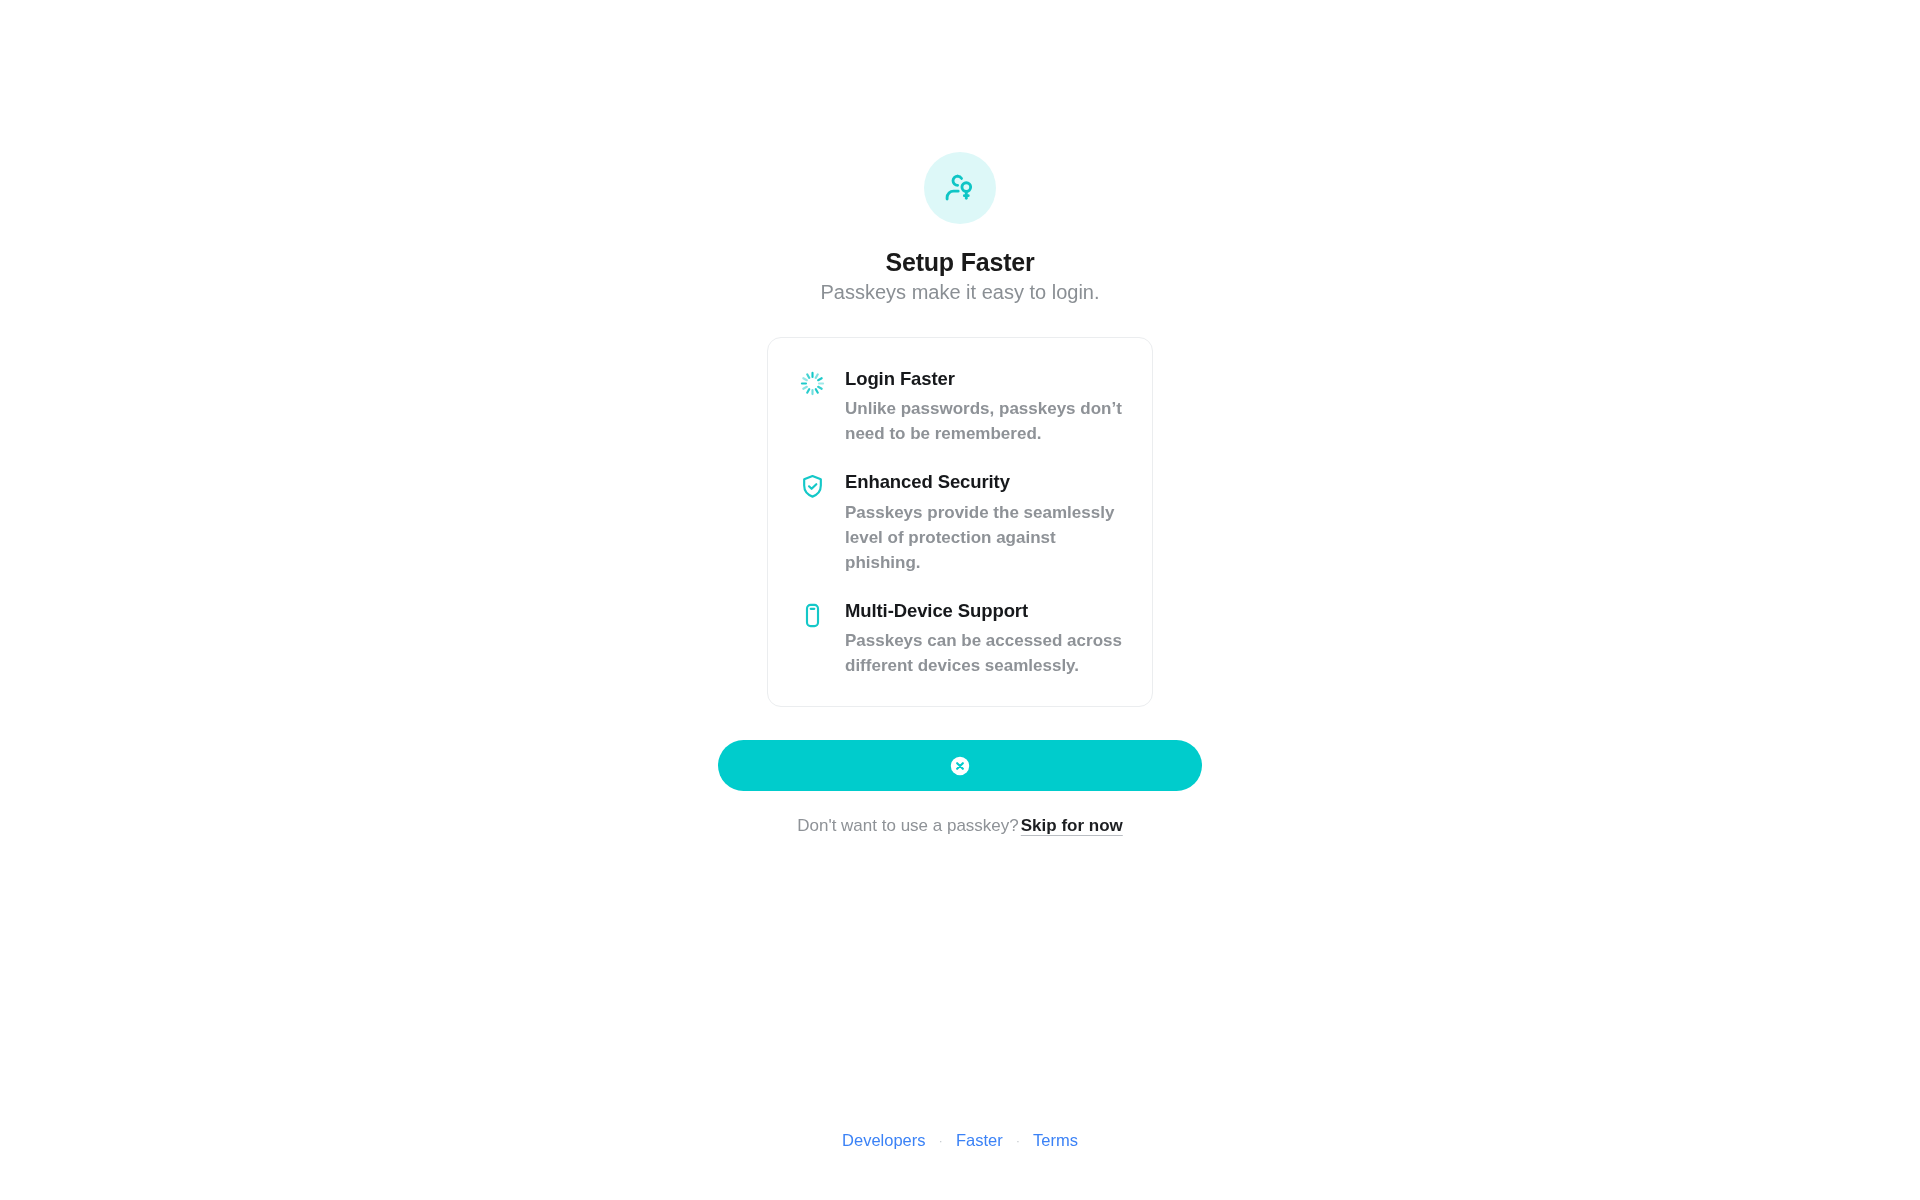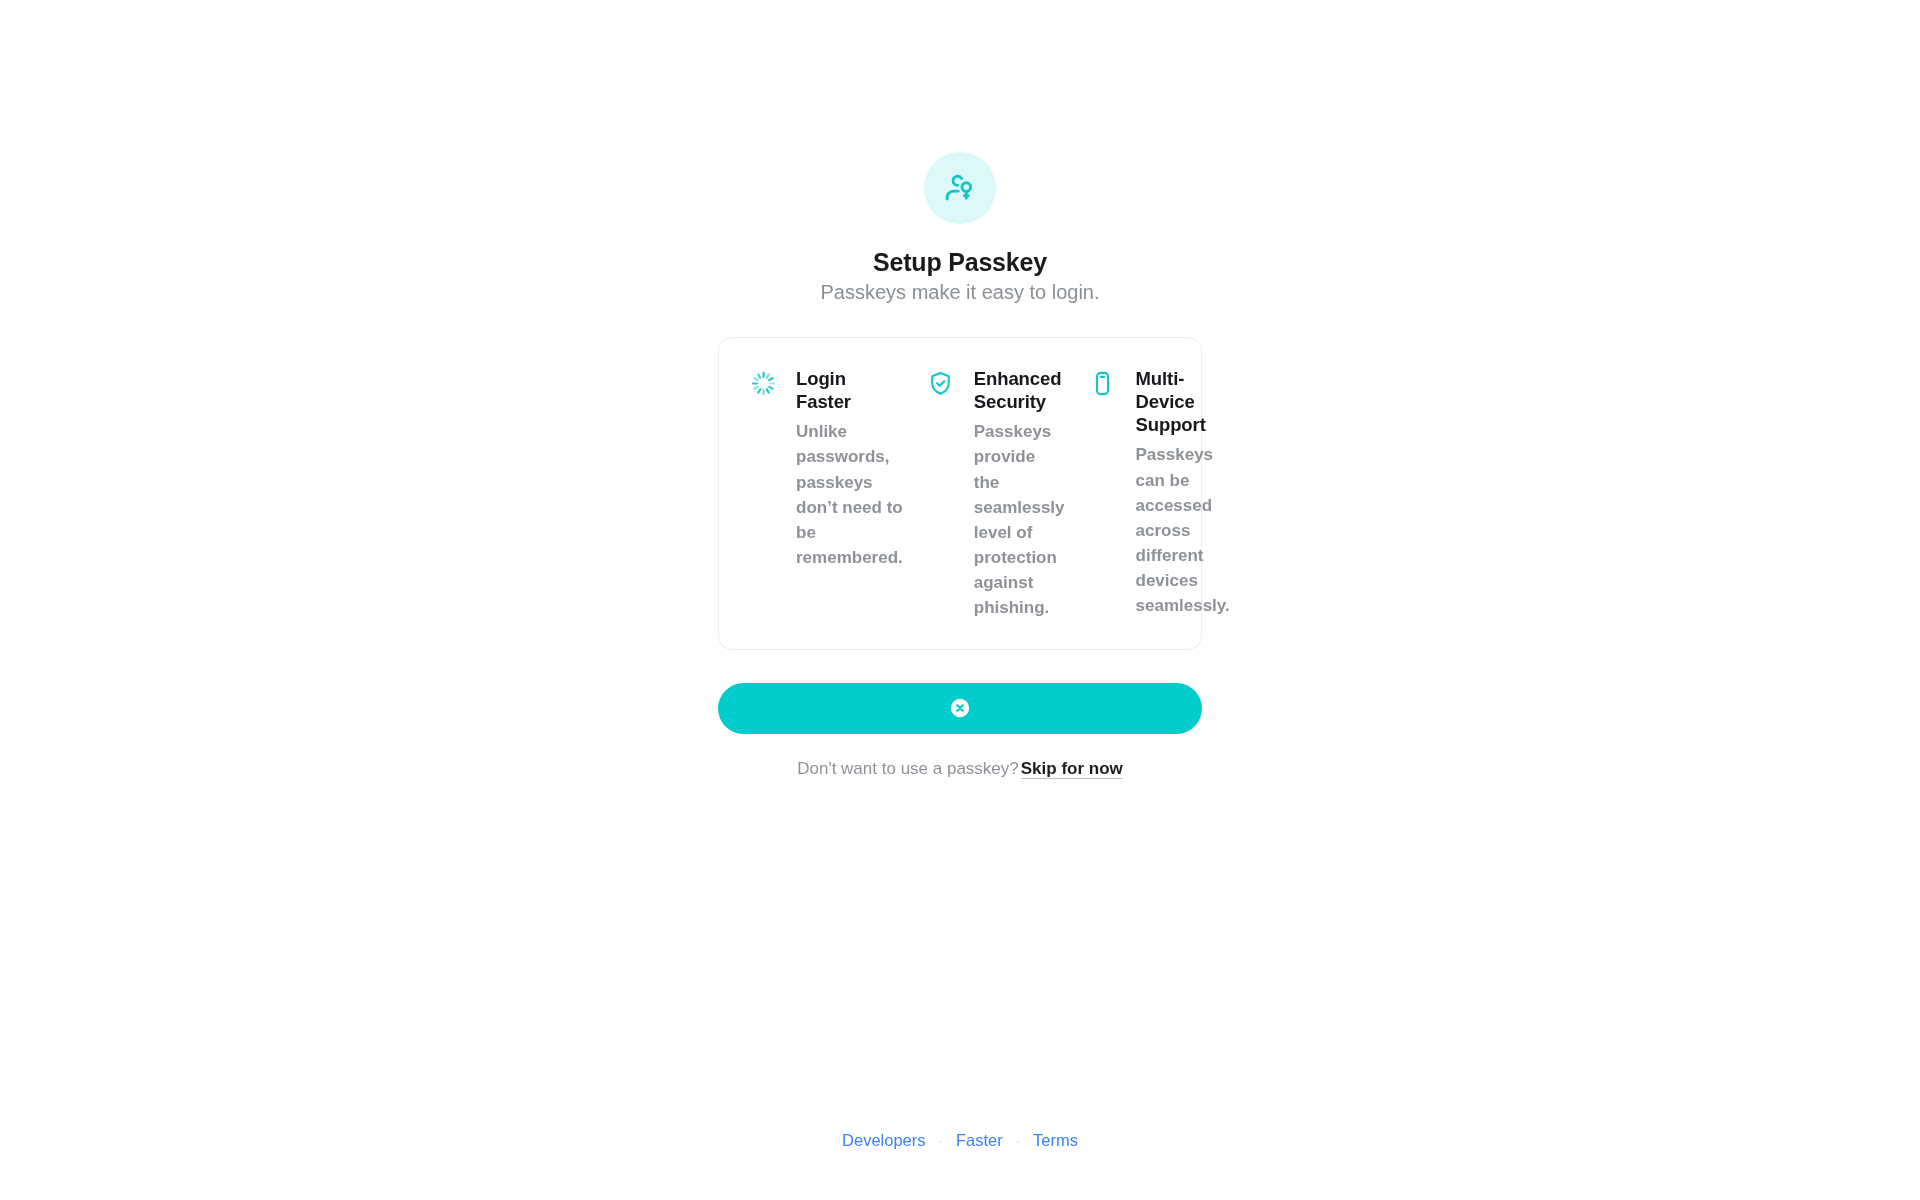--- a/index.html
+++ b/index.html
@@ -60,26 +60,27 @@
     font-size: 20px;
     font-weight: 400;
     color: #8a8f94;
     line-height: 1.3;
     text-align: center;
   }
 
   
   .card {
     margin-top: 32px;
-    width: 484px;
+    width: 386px;
     border: 1px solid #ebedef;
     border-radius: 14px;
     background: #ffffff;
     padding: 29px 30px 28px 30px;
     display: flex;
+    flex-direction: column;
     gap: 24px;
   }
 
   .feature {
     display: flex;
     align-items: flex-start;
     gap: 19px;
   }
   .feature-icon {
     flex: 0 0 28px;
@@ -184,21 +185,21 @@
       <svg width="36" height="36" viewBox="0 0 24 24" fill="none" stroke="#0fc5c5" stroke-width="1.9" stroke-linecap="round" stroke-linejoin="round">
         <path d="M10.4 4.1a3.05 3.05 0 1 0 0 6.1"></path>
         <path d="M10.4 4.1a3.05 3.05 0 0 1 2.6 1.5"></path>
         <path d="M3.4 19.3v-.9a4.3 4.3 0 0 1 4.3-4.3h3.1"></path>
         <circle cx="16.2" cy="11.4" r="2.9"></circle>
         <path d="M16.2 14.3v4.6"></path>
         <path d="M14.9 17.1h2.6"></path>
       </svg>
     </div>
 
-    <h1 class="title">Setup Passkey</h1>
+    <h1 class="title">Setup Faster</h1>
     <p class="subtitle">Passkeys make it easy to login.</p>
 
     <div class="card">
 
       <div class="feature">
         <span class="feature-icon">
           <svg width="27" height="27" viewBox="0 0 24 24">
             <g stroke="#14c8c8" stroke-width="1.9" stroke-linecap="round">
               <line x1="12" y1="2.6" x2="12" y2="6.2" opacity="1"></line>
               <line x1="16.7" y1="3.85" x2="14.9" y2="6.97" opacity="0.55"></line>

